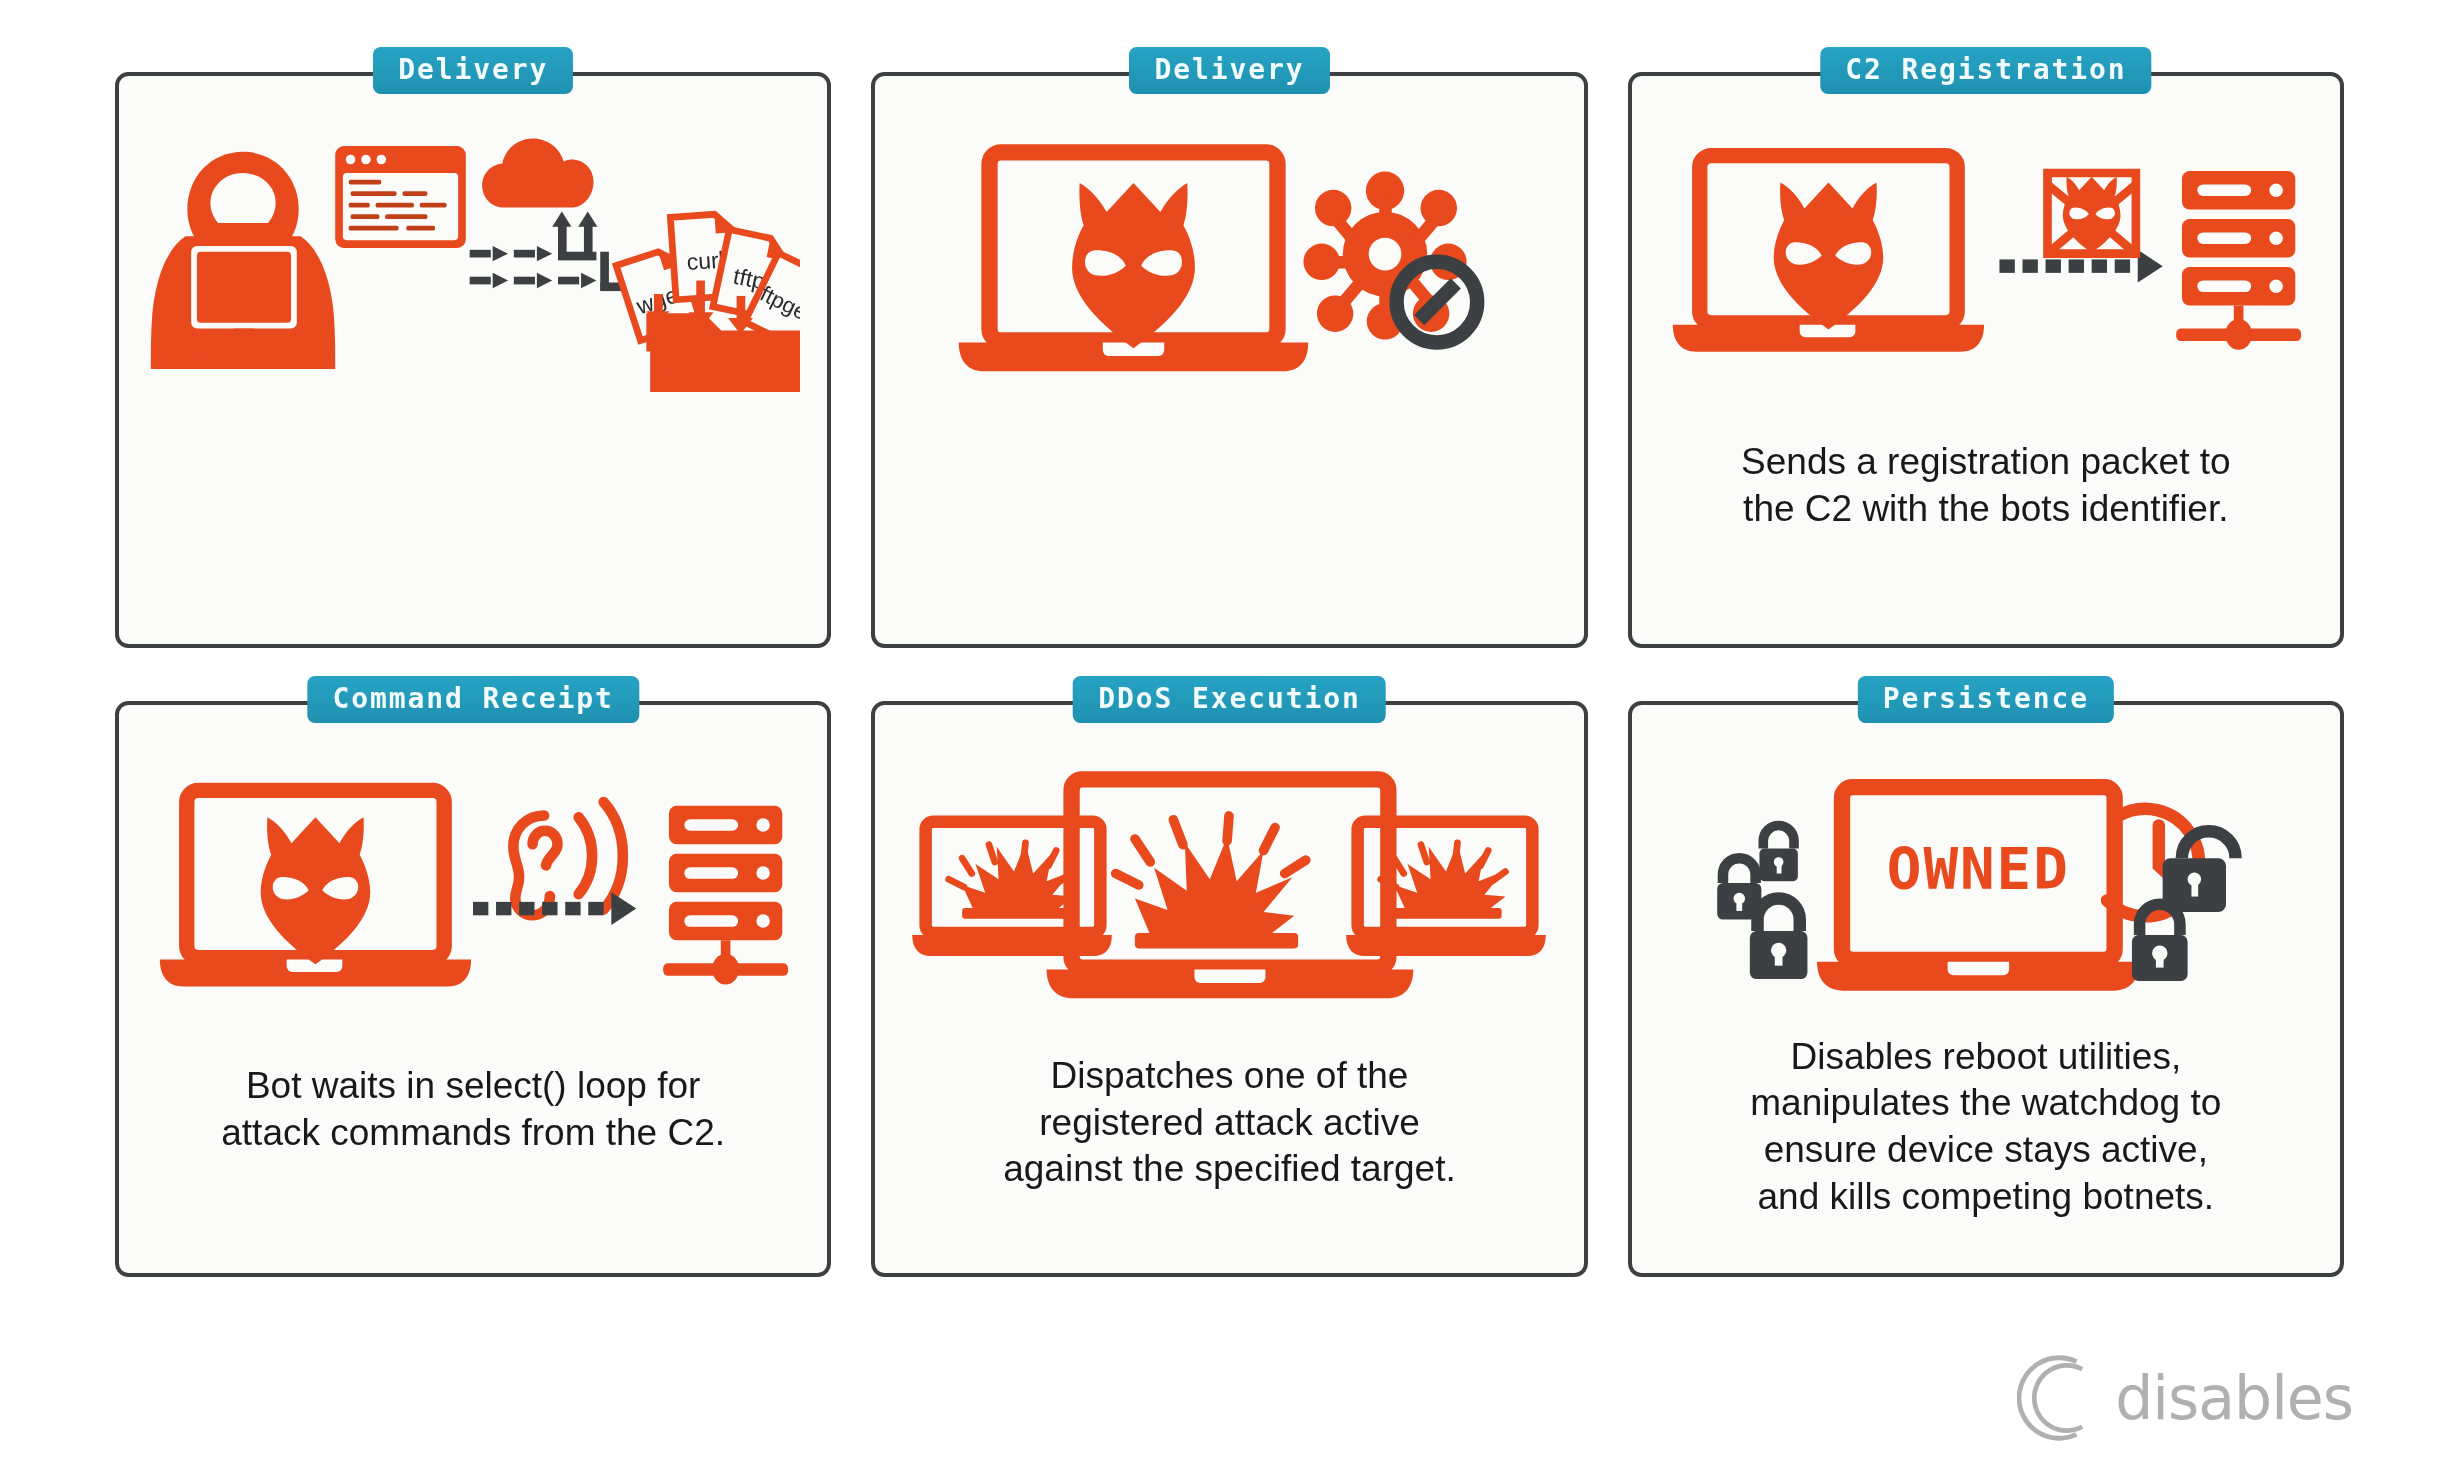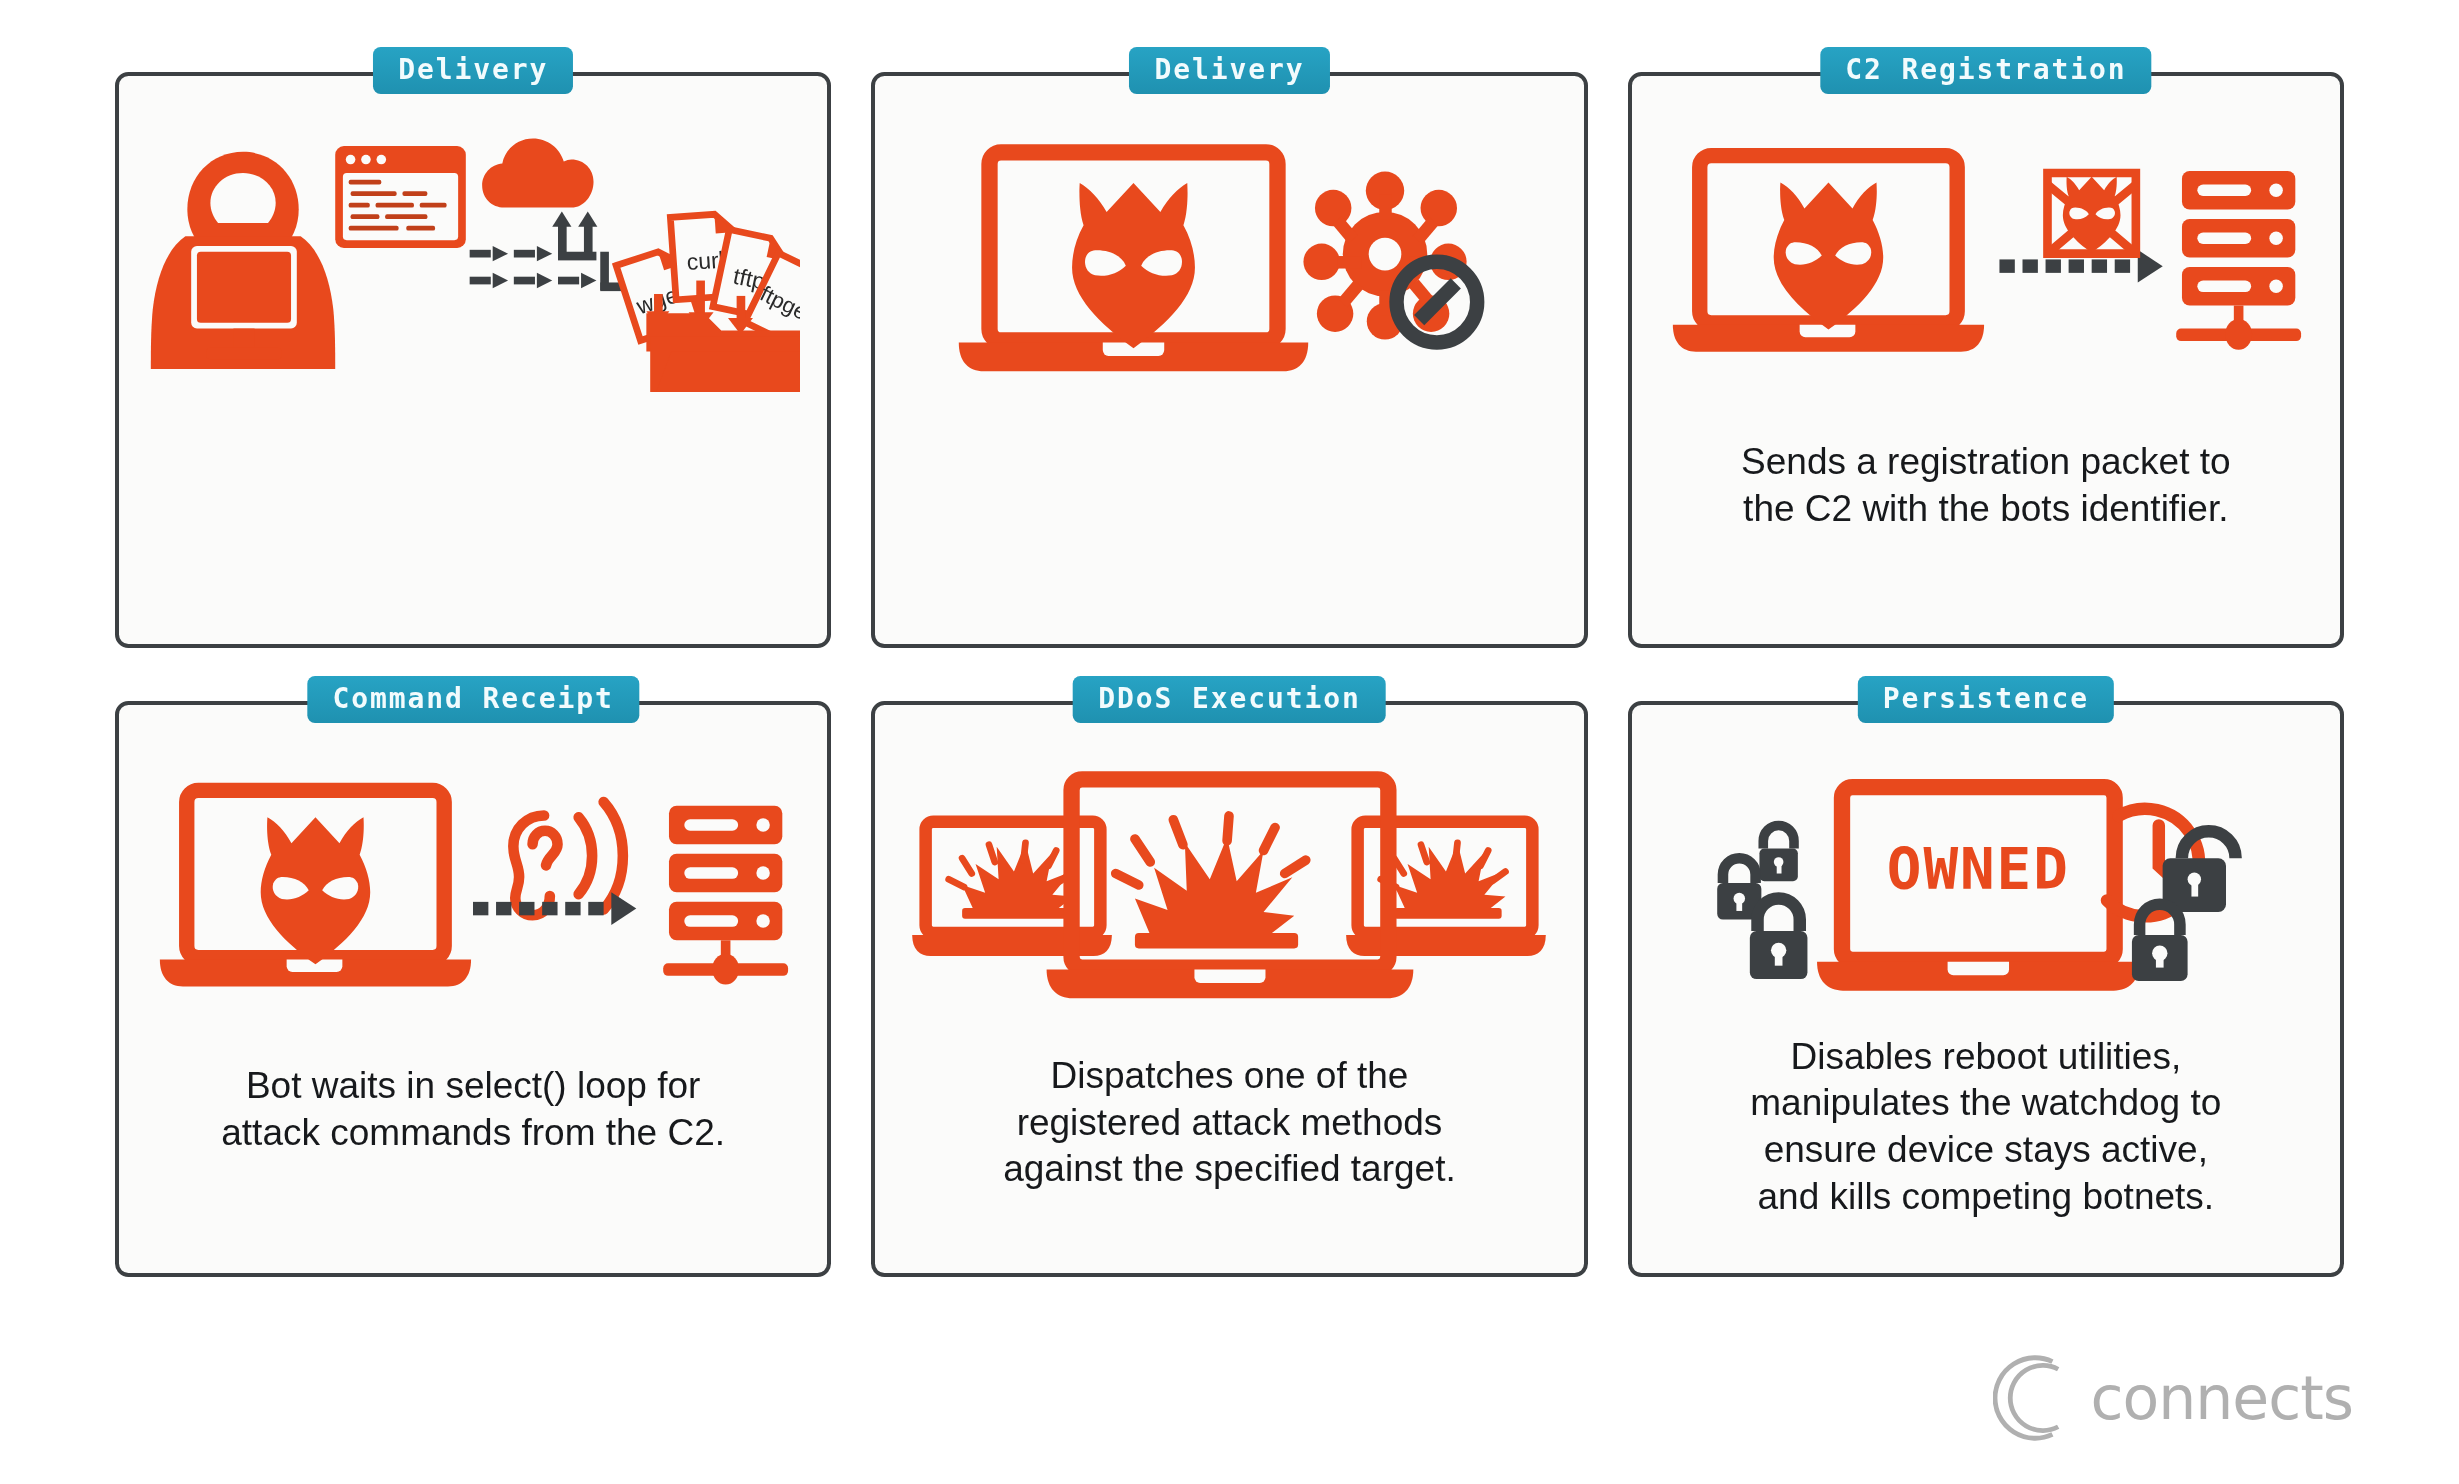--- a/index.html
+++ b/index.html
@@ -381,21 +381,21 @@
                   <path d="M330 52l-2 26"></path>
                   <path d="M378 64l-12 24"></path>
                   <path d="M410 98l-22 14"></path>
                   <path d="M212 112l24 12"></path>
               </g>
             </g>
           </g>
         </svg>
       </div>
       <div class="caption">Dispatches one of the
-registered attack methods
+registered attack active
 against the specified target.</div>
     </div>
 
     <div class="panel p6">
       <div class="panel-title">Persistence</div>
       <div class="art">
         <svg width="596" height="240" viewBox="0 0 620 250">
           <g>
             <rect x="160" y="22" width="284" height="180" rx="11" fill="none" stroke="#e8491d" stroke-width="17"></rect>
             <path d="M134 204h336c0 20-11 30-27 30H161c-16 0-27-10-27-30z" fill="#e8491d"></path>
@@ -445,15 +445,15 @@
     </div>
 
   </div>
 </div>
 
 <div class="logo">
   <svg width="92" height="92" viewBox="0 0 96 96">
     <path d="M62 10a42 42 0 1 0 0 76" fill="none" stroke="#b0b0b0" stroke-width="5"></path>
     <path d="M68 18a34 34 0 1 0 0 60" fill="none" stroke="#b0b0b0" stroke-width="5"></path>
   </svg>
-  <span class="logo-text">connects</span>
+  <span class="logo-text">disables</span>
 </div>
 
 
 </body></html>

